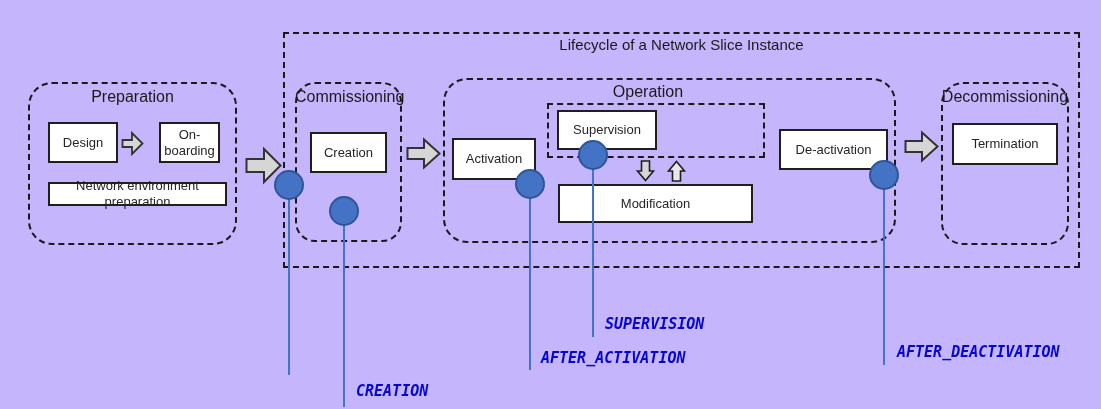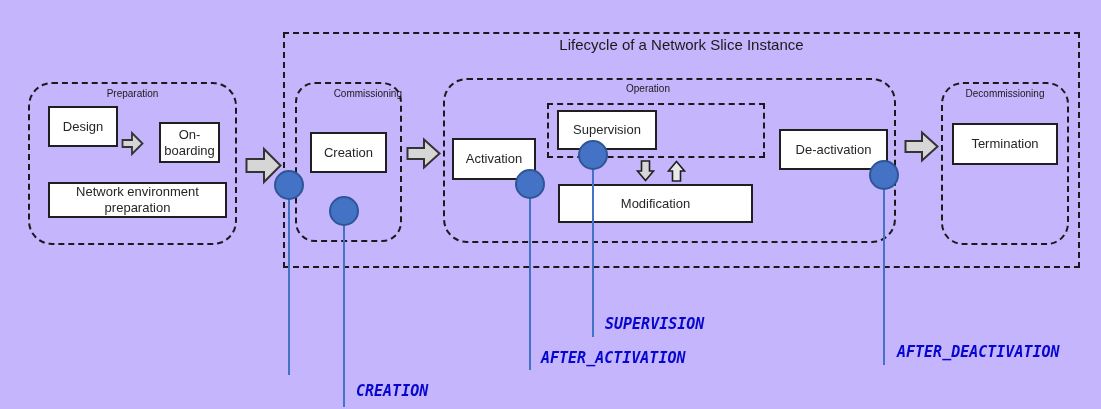--- a/index.html
+++ b/index.html
@@ -18,21 +18,21 @@
     position: absolute;
     border: 2px dashed #1a1a1a;
     background: transparent;
     box-sizing: border-box;
   }
   .rounded { border-radius: 24px; }
 
   .phase-title {
     position: absolute;
     text-align: center;
-    font-size: 10px;
+    font-size: 16px;
     color: #1a1a1a;
     white-space: nowrap;
   }
 
   
   .step-box {
     position: absolute;
     border: 2px solid #1f1f1f;
     background: #ffffff;
     box-sizing: border-box;
@@ -88,32 +88,32 @@
 <body>
 
 <div id="canvas">
 
   <div class="dashed-box" style="left:283px; top:32px; width:797px; height:236px;"></div>
   <div class="diagram-title">Lifecycle of a Network Slice Instance</div>
 
   <div class="dashed-box rounded" style="left:28px; top:82px; width:209px; height:163px;"></div>
   <div class="phase-title" style="left:28px; top:88px; width:209px;">Preparation</div>
 
-  <div class="step-box" style="left:48px; top:106px; width:70px; height:41px;">Design</div>
+  <div class="step-box" style="left:48px; top:122px; width:70px; height:41px;">Design</div>
 
   <div class="abs" style="left:121px; top:130px;">
     <svg width="23" height="27" viewBox="0 0 23 27">
       <polygon points="1.5,10 11,10 11,3 21.5,13.5 11,24 11,17 1.5,17" fill="#D6D6D6" stroke="#333333" stroke-width="1.8" stroke-linejoin="miter"></polygon>
     </svg>
   </div>
 
   <div class="step-box" style="left:159px; top:122px; width:61px; height:41px;">On-
 boarding</div>
 
-  <div class="step-box" style="left:48px; top:182px; width:179px; height:36px;">Network environment preparation</div>
+  <div class="step-box" style="left:48px; top:182px; width:179px; height:24px;">Network environment preparation</div>
 
   <div class="abs" style="left:245px; top:146px;">
     <svg width="37" height="39" viewBox="0 0 37 39">
       <polygon points="1.5,13 19,13 19,3 35.5,19.5 19,36 19,26 1.5,26" fill="#D6D6D6" stroke="#333333" stroke-width="2" stroke-linejoin="miter"></polygon>
     </svg>
   </div>
 
   <div class="dashed-box" style="left:295px; top:82px; width:107px; height:160px; border-radius:20px;"></div>
   <div class="phase-title" style="left:295px; top:88px; width:107px;text-align:right;">Commissioning</div>
 

